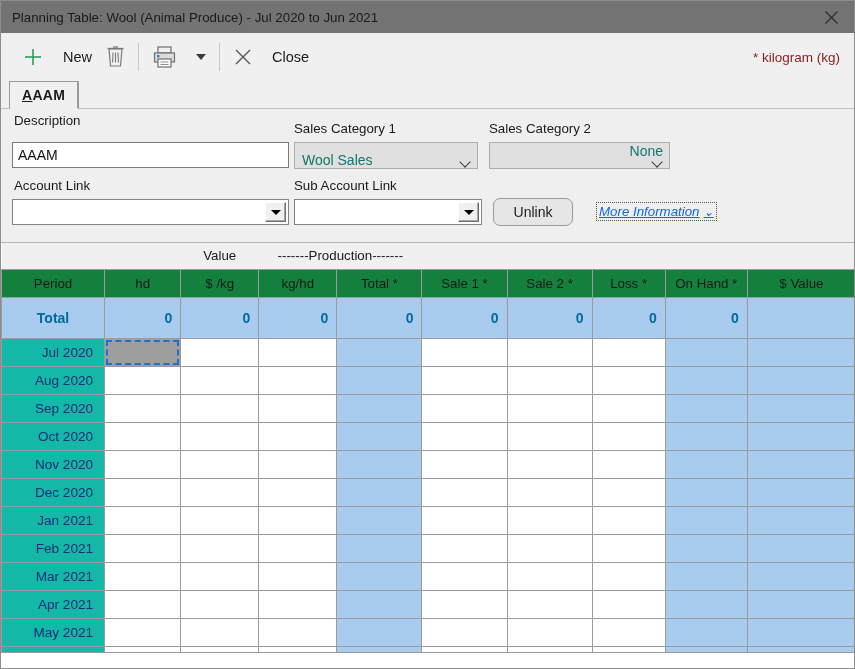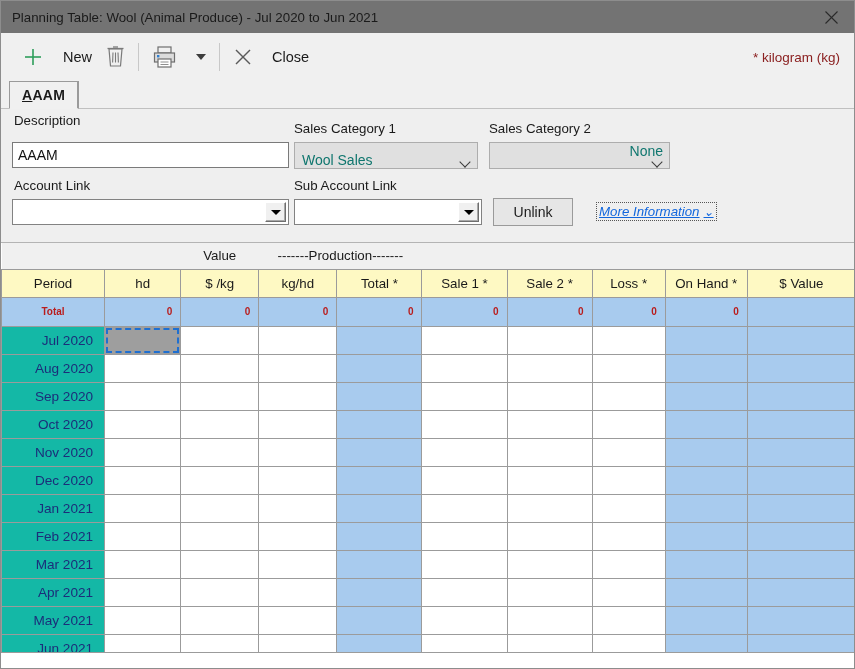--- a/index.html
+++ b/index.html
@@ -222,33 +222,33 @@
     border-top: none;
     border-bottom: 1px solid #9b9b9b;
     text-align: center;
     color: #1a1a1a;
     font-size: 13.3px;
   }
   tr.grouprow td.gp-blank { background: #f0f0f0; }
   
   tr.colhead th {
     height: 28px;
-    background: #fef9c3;
+    background: #15803d;
     color: #1a1a1a;
     text-align: center;
     font-size: 13.3px;
     border-top: none;
   }
   
   tr.totalrow td {
-    height: 29px;
+    height: 41px;
     background: #a8cbee;
-    color: #b91c1c;
+    color: #0369a1;
     font-weight: bold;
-    font-size: 10px;
+    font-size: 14px;
   }
   tr.totalrow td.per {
     text-align: center;
   }
   tr.totalrow td.num {
     text-align: right; padding-right: 8px;
   }
   
   tr.bodyrow td { height: 28px; background: #ffffff; }
   tr.bodyrow td.per {
@@ -374,21 +374,21 @@
     </div>
 
     <span class="fld-label" style="left:293px; top:69px;">Sub Account Link</span>
     <div class="classiccombo" style="left:293px; top:90px; width:188px; height:26px;">
       <span class="cc-text"></span>
       <span class="cc-btn">
           <span class="tri"></span>
         </span>
     </div>
 
-    <div id="unlink-btn" style="left:492px; top:89px; width:80px; height:28px;">Unlink</div>
+    <div id="unlink-btn" style="left:492px; top:89px; width:80px; height:28px;border-radius:7px;">Unlink</div>
 
     <div id="more-info" style="left:595px; top:93px;">
       <span>More Information</span>
         <span class="mi-chev">⌄</span>
     </div>
   </div>
 
   <div id="gridwrap">
     <table class="grid">
       <colgroup>

